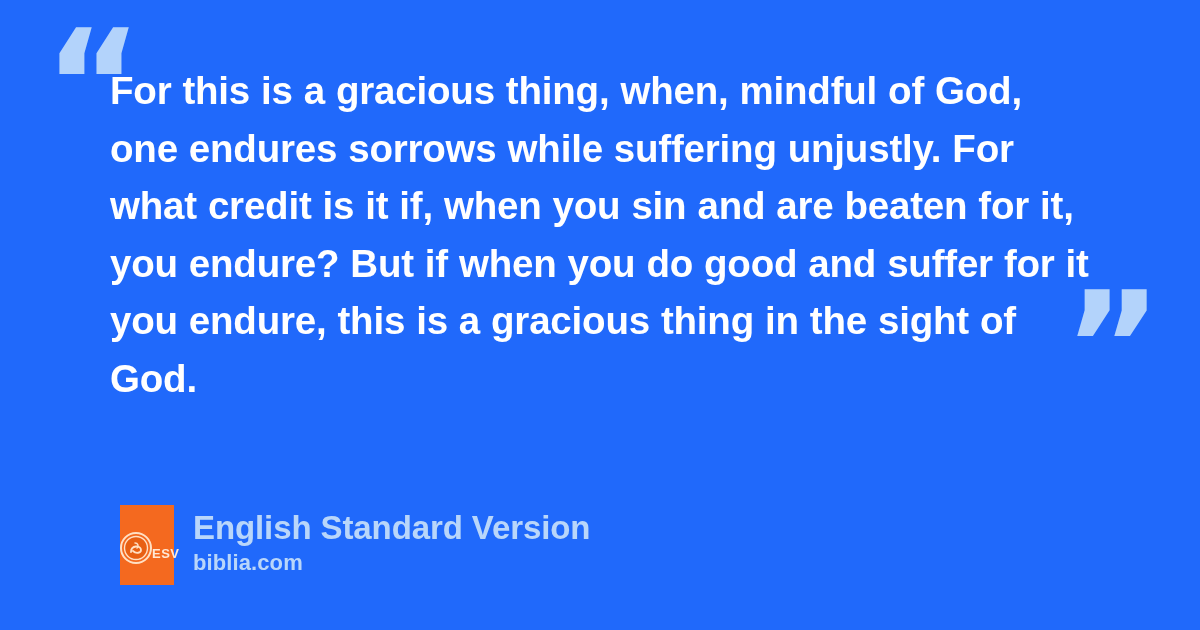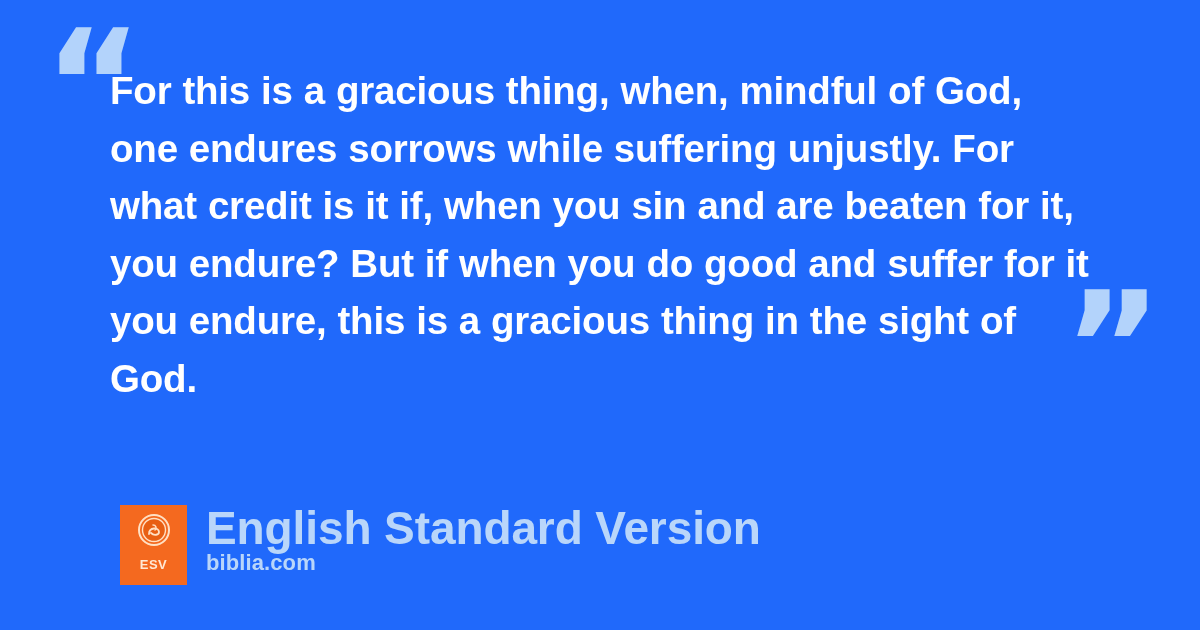--- a/index.html
+++ b/index.html
@@ -56,27 +56,27 @@
   
   .attribution {
     position:absolute;
     left:120px;
     top:505px;
     display:flex;
     align-items:flex-start;
   }
 
   .logo-tile {
-    width:67px;
+    width:54px;
     height:80px;
     background:#f4691f;
     position:relative;
     flex:0 0 auto;
     display:flex;
-    flex-direction:column;
+    flex-direction:row;
     align-items:center;
     justify-content:flex-start;
     padding-top:9px;
   }
   .logo-seal { display:block; }
   .logo-abbr {
     margin-top:7px;
     color:#ffe8d5;
     font-size:13px;
     font-weight:700;
@@ -85,21 +85,21 @@
   }
 
   .attrib-text {
     margin-left:19px;
     padding-top:2px;
     display:flex;
     flex-direction:column;
   }
   .version-name {
     color:#b9d6fa;
-    font-size:46px;
+    font-size:33px;
     font-weight:700;
     line-height:42px;
     letter-spacing:-0.1px;
   }
   .site-url {
     color:#b9d6fa;
     font-size:22px;
     font-weight:700;
     line-height:28px;
     letter-spacing:0.1px;

